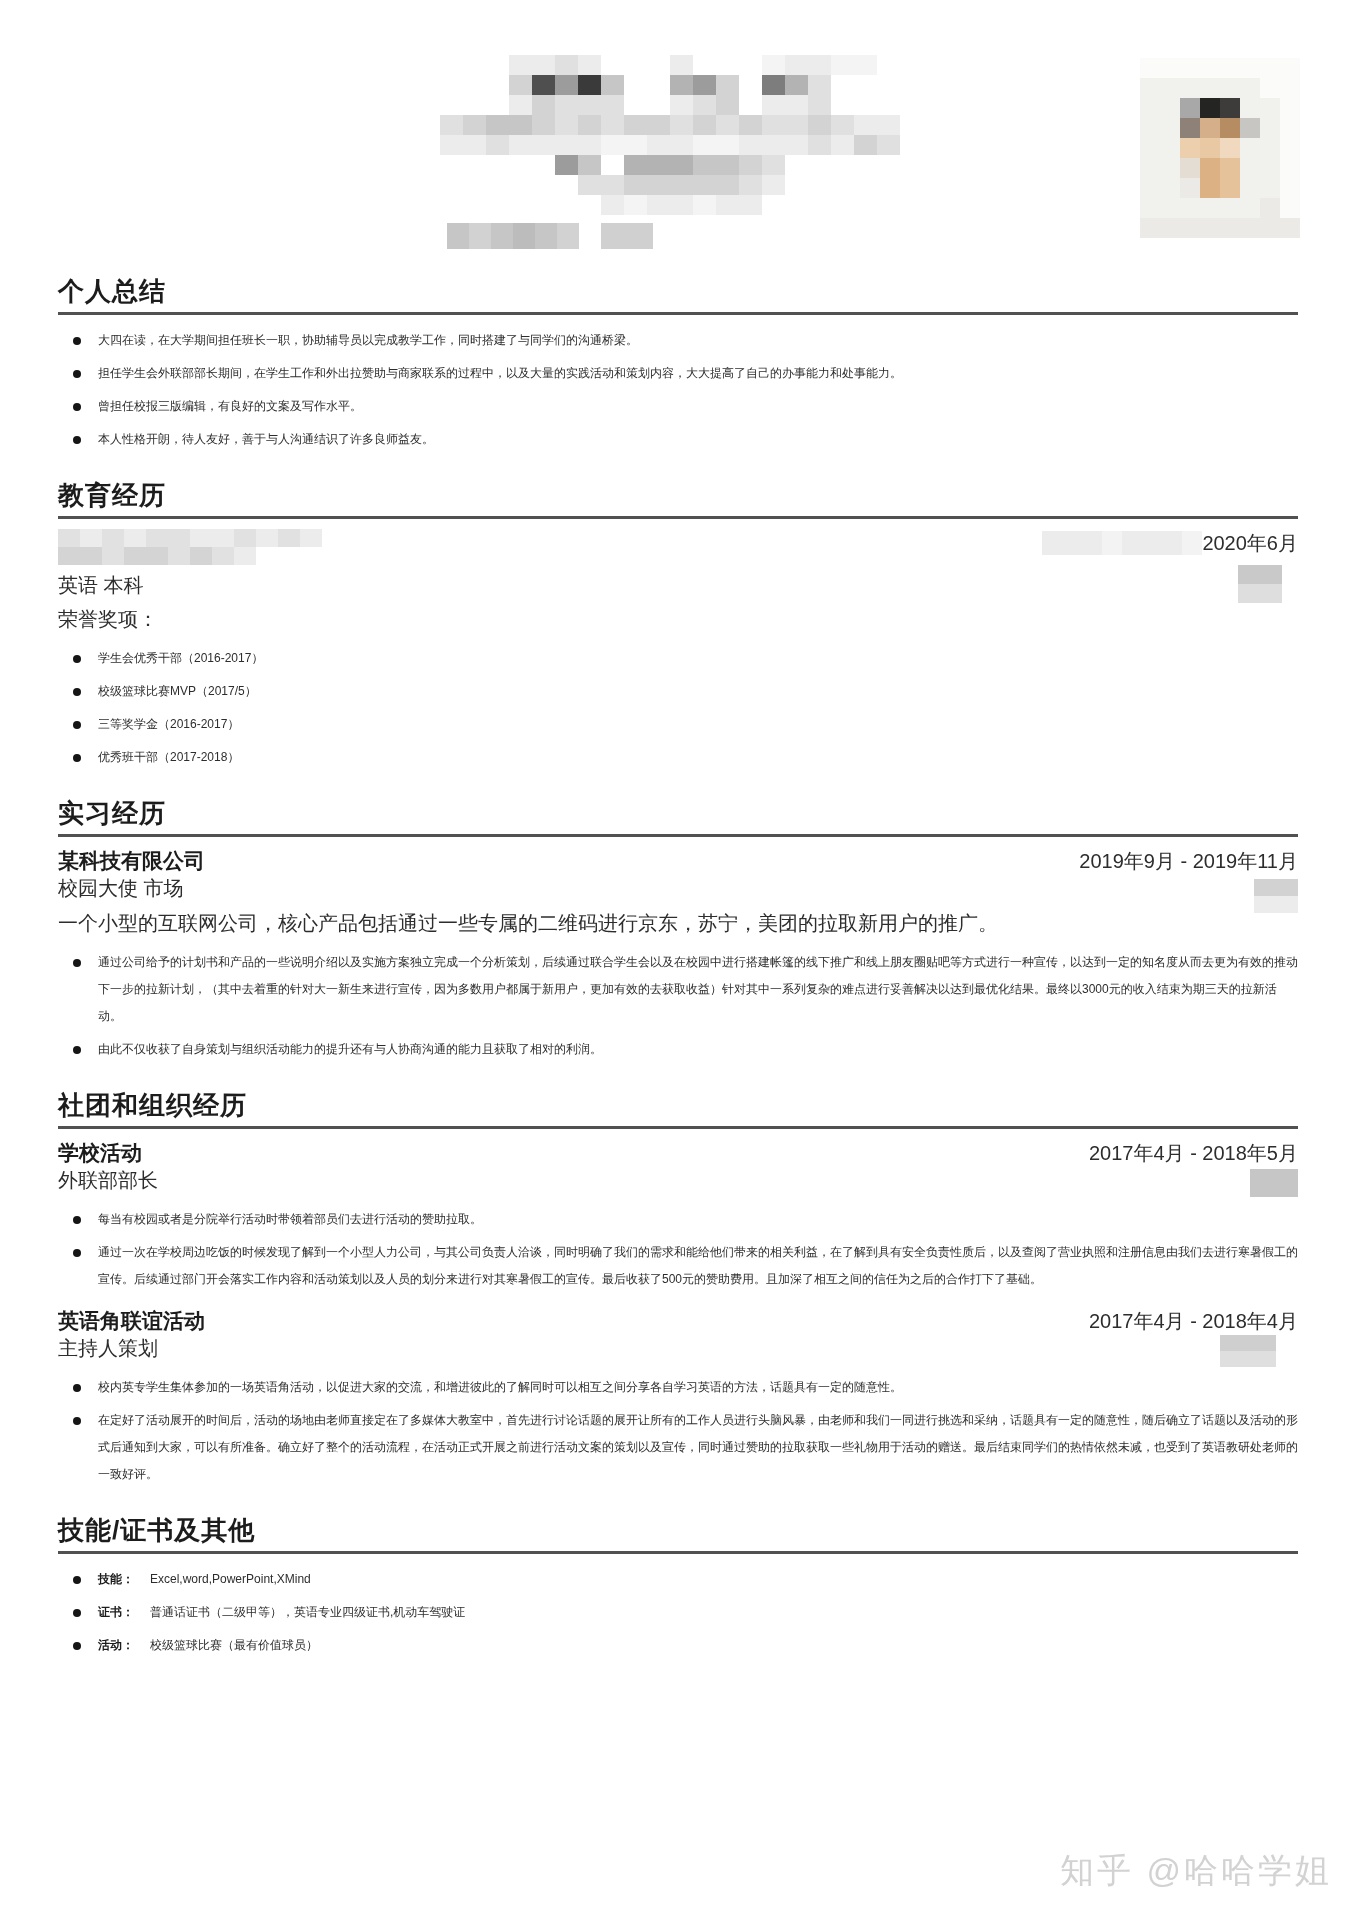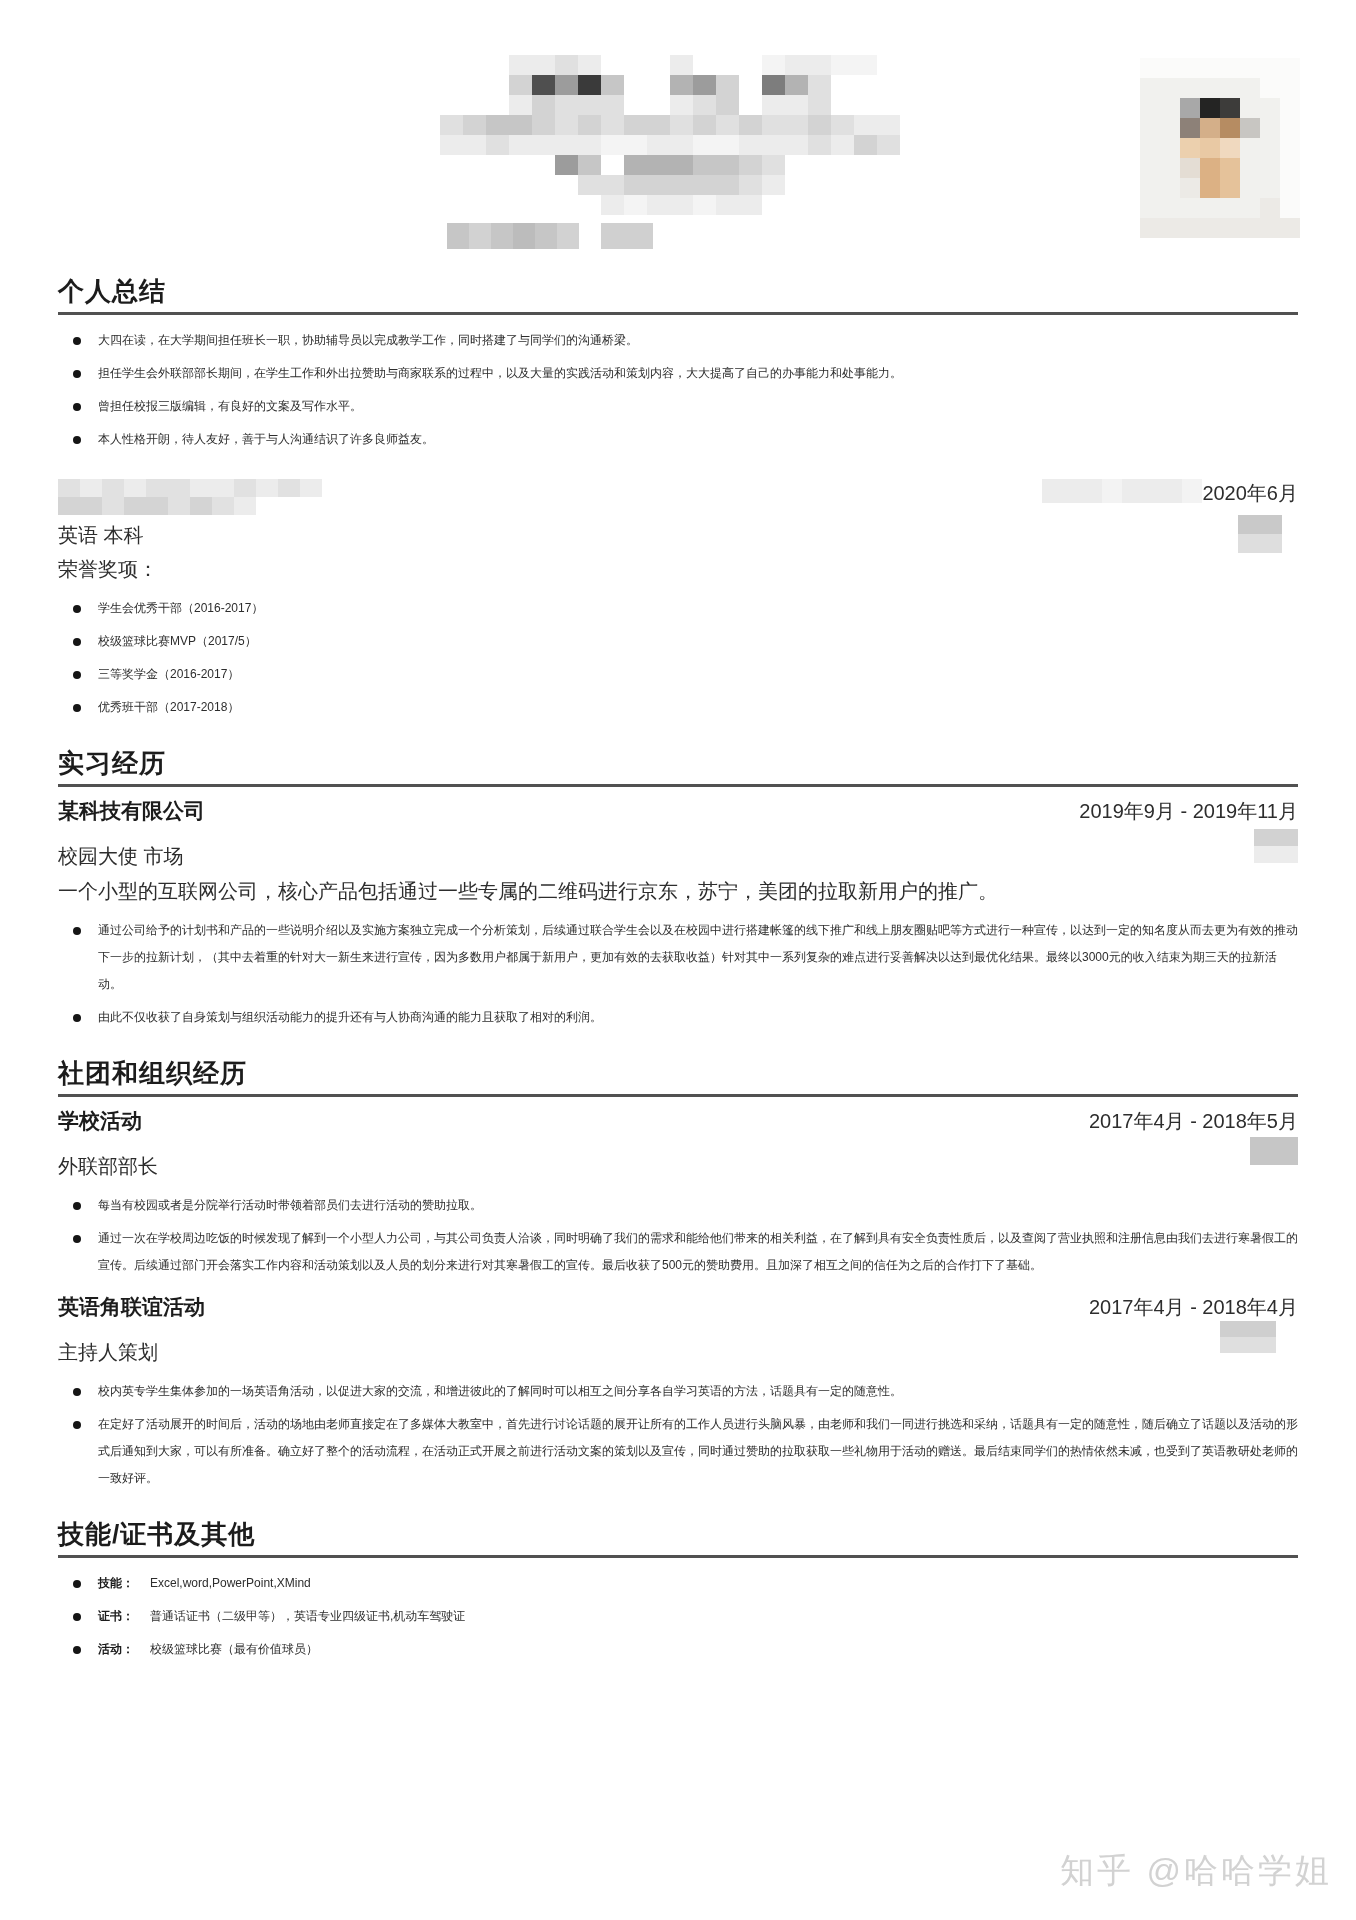--- a/index.html
+++ b/index.html
@@ -23,22 +23,22 @@
   .sec-title{margin:0;font-size:26px;font-weight:bold;color:#1c1c1c;letter-spacing:1px;
              padding-bottom:5px;border-bottom:3px solid #515151;line-height:32px;}
   .bullets{list-style:none;margin:12px 0 0 0;padding:0;}
   .bullet{position:relative;padding-left:40px;font-size:12px;line-height:27px;margin-bottom:6px;color:#2d2d2d;}
   .bullet::before{content:'';position:absolute;left:15px;top:10px;width:8px;height:8px;border-radius:50%;background:#151515;}
 
   .entry{position:relative;}
   .entry-head{display:flex;justify-content:space-between;align-items:flex-start;margin-top:10px;font-size:20px;line-height:28px;}
   .entry-name{font-size:21px;font-weight:bold;color:#1c1c1c;}
   .date{font-size:20px;color:#2d2d2d;white-space:nowrap;}
-  .head-right{display:flex;gap:0;}
-  .role{margin-top:18px;font-size:20px;line-height:27px;}
+  .head-right{display:flex;align-items:center;gap:0;}
+  .role{margin-top:0;font-size:20px;line-height:27px;}
   .intro{margin:8px 0 0 0;font-size:20px;line-height:27px;}
   .degree{margin-top:6px;font-size:20px;line-height:28px;}
   .honors-label{margin-top:6px;font-size:20px;line-height:28px;}
 
   .below-redact{position:absolute;}
   .edu-below{right:16px;top:36px;}
   .intern-below{right:0;top:32px;}
   .org1-below{right:0;top:30px;}
   .org2-below{right:22px;top:28px;}
 
@@ -311,20 +311,21 @@
       <h2 class="sec-title">个人总结</h2>
       <ul class="bullets">
         <li class="bullet">大四在读，在大学期间担任班长一职，协助辅导员以完成教学工作，同时搭建了与同学们的沟通桥梁。</li>
         <li class="bullet">担任学生会外联部部长期间，在学生工作和外出拉赞助与商家联系的过程中，以及大量的实践活动和策划内容，大大提高了自己的办事能力和处事能力。</li>
         <li class="bullet">曾担任校报三版编辑，有良好的文案及写作水平。</li>
         <li class="bullet">本人性格开朗，待人友好，善于与人沟通结识了许多良师益友。</li>
       </ul>
     </section>
 
     <section class="sec">
+      <h2 class="sec-title">教育经历</h2>
       <div class="entry">
         <div class="entry-head">
           <span class="inline-mosaic" style="grid-template-columns: repeat(12, 22px); grid-auto-rows: 18px;">
               <div style="background: rgb(225, 225, 225);"></div>
               <div style="background: rgb(236, 236, 236);"></div>
               <div style="background: rgb(225, 225, 225);"></div>
               <div style="background: rgb(236, 236, 236);"></div>
               <div style="background: rgb(225, 225, 225);"></div>
               <div style="background: rgb(225, 225, 225);"></div>
               <div style="background: rgb(236, 236, 236);"></div>

